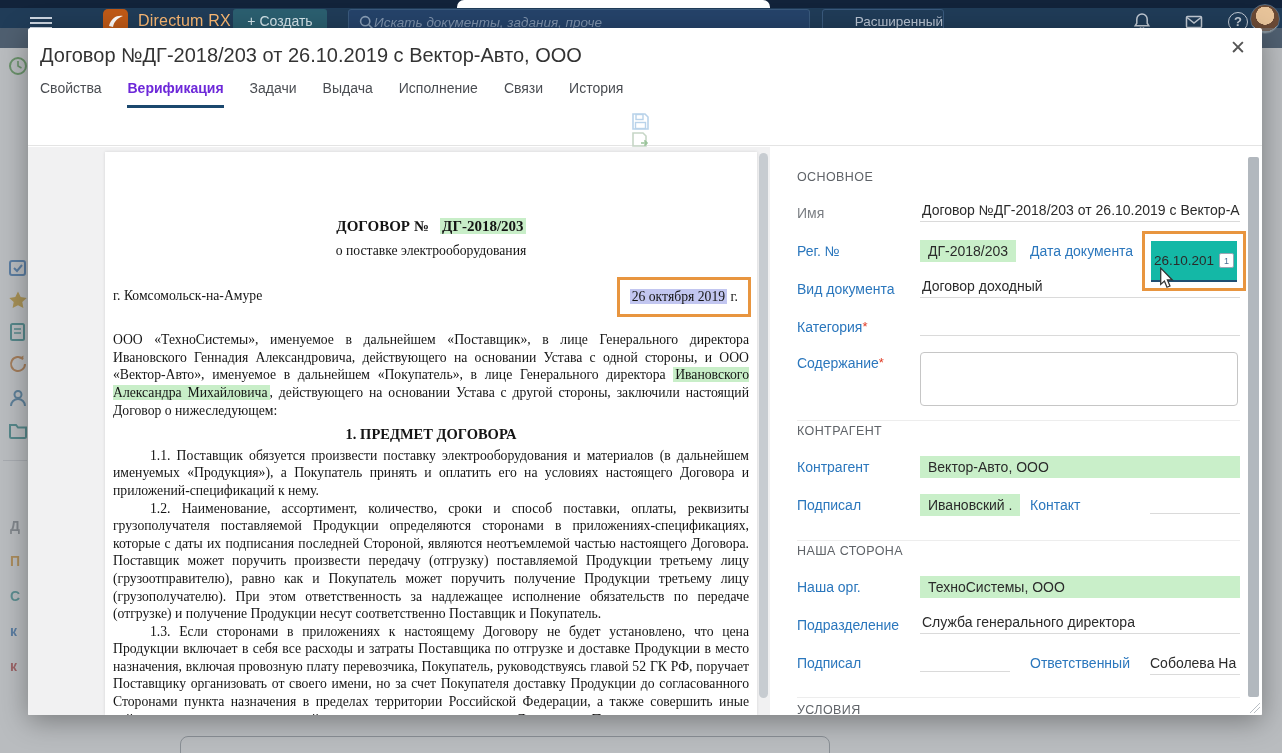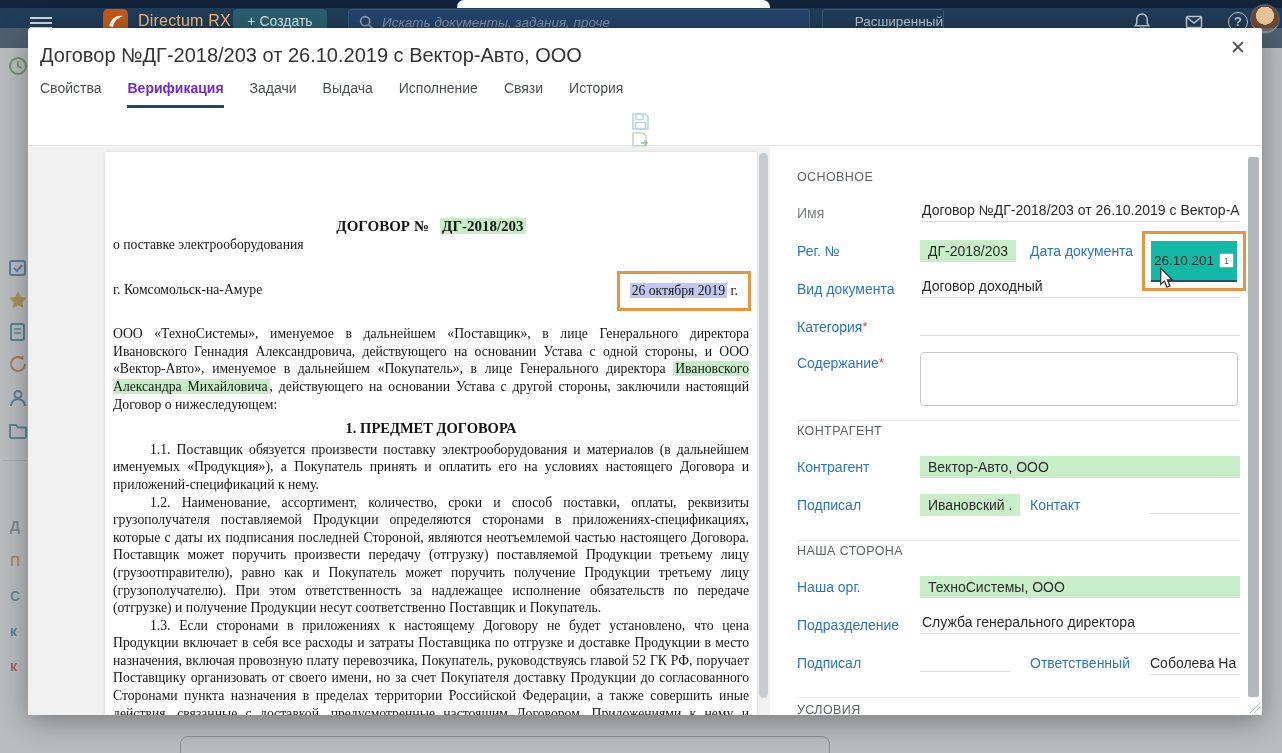--- a/index.html
+++ b/index.html
@@ -9,21 +9,21 @@
 
   
   .browser-strip { position:absolute; left:0; top:0; width:1282px; height:8px; background:#12233a; }
   .browser-tab { position:absolute; left:457px; top:0; width:313px; height:8px; background:#ffffff; border-radius:7px 7px 0 0; }
   .topbar { position:absolute; left:0; top:8px; width:1282px; height:40px; background:#203c58; }
   .hamburger { position:absolute; left:30px; top:6px; width:22px; height:16px; cursor:pointer; }
   .hamburger i { display:block; height:2px; background:#cfd8e3; margin:3px 0; }
   .logo-sq { position:absolute; left:103px; top:1px; width:25px; height:25px; background:#c05a17; border-radius:5px; }
   .brand { position:absolute; left:138px; top:4px; font-size:16px; color:#fdba74; letter-spacing:.2px; }
   .create-btn { position:absolute; left:233px; top:1px; width:94px; height:26px; background:#2b5f70; border-radius:3px; color:#d6e6ec; font-size:14px; text-align:center; line-height:25px; cursor:pointer; }
-  .search-box { position:absolute; left:348px; top:1px; width:462px; height:26px; background:#25436a; border:1px solid #3a5a7d; border-radius:3px; display:flex; align-items:center; padding:0 10px; gap:8px; }
+  .search-box { position:absolute; left:348px; top:1px; width:462px; height:26px; background:#25436a; border:1px solid #3a5a7d; border-radius:3px; display:flex; align-items:center; padding:0 10px; gap:0; }
   .search-ph { font-size:13.5px; font-style:italic; color:#7f93ad; white-space:nowrap; overflow:hidden; }
   .adv-search { position:absolute; left:822px; top:1px; width:122px; height:26px; border:1px solid #3a5a7d; border-radius:3px; color:#b9c4d3; font-size:13.5px; text-align:right; line-height:24px; cursor:pointer; }
   .tb-ico { position:absolute; top:4px; width:20px; height:20px; cursor:pointer; }
   .help-circle { border:1.6px solid #c2cad4; border-radius:50%; color:#c2cad4; font-size:13px; text-align:center; line-height:17px; font-weight:bold; }
   .avatar { position:absolute; left:1250px; top:-4px; width:30px; height:30px; border-radius:50%; background:radial-gradient(circle at 50% 38%, #e8c49a 0 40%, #6b4a35 41% 70%, #93a8b5 71%); border:1px solid #53687e; }
 
   
   .app-bg { position:absolute; left:0; top:48px; width:1282px; height:705px; background:#fdfdfd; }
   .side-ico { position:absolute; left:8px; width:20px; height:20px; }
   .side-letter { position:absolute; left:10px; font-size:14px; font-weight:bold; }
@@ -50,21 +50,21 @@
   .chev { width:7px; height:7px; border-right:1.5px solid #666; border-bottom:1.5px solid #666; transform:rotate(45deg) translate(-2px,-2px); margin-left:2px; }
   .more-dots { font-size:17px; color:#4a6f94; letter-spacing:2px; font-weight:bold; cursor:pointer; margin-left:4px; }
 
   .dlg-content { position:absolute; left:0; top:119px; width:1234px; height:568px; display:flex; }
 
   
   .preview { position:relative; width:742px; height:568px; background:#f1f1f2; overflow:hidden; }
   .page { position:absolute; left:77px; top:5px; width:652px; height:563px; background:#ffffff; box-shadow:0 0 3px rgba(0,0,0,.12); padding:66px 8px 0 8px; overflow:hidden;
           font-family:"Liberation Serif","DejaVu Serif",serif; font-size:13.7px; line-height:17.6px; color:#141414; }
   .doc-title { text-align:center; font-weight:bold; font-size:15px; }
-  .doc-sub { }
+  .doc-sub { text-align:center; margin-top:6px; }
   .doc-cityrow { display:flex; justify-content:space-between; align-items:flex-start; margin-top:18px; height:40px; }
   .city { padding-top:10px; }
   .date-annot { border:3px solid #e8953f; padding:8px 10px; margin-right:-2px; }
   .hl-green { background:#c8eec8; padding:0 2px; }
   .hl-blue { background:#c2c6f0; padding:0 2px; }
   .doc-p { text-align:justify; margin-top:14px; }
   .doc-clause { text-align:justify; text-indent:37px; }
   .doc-h { text-align:center; font-weight:bold; font-size:14.5px; margin:7px 0 3px 0; }
   .pv-scroll { position:absolute; right:2px; top:6px; width:9px; height:545px; background:#c7ccd1; border-radius:5px; }
 

